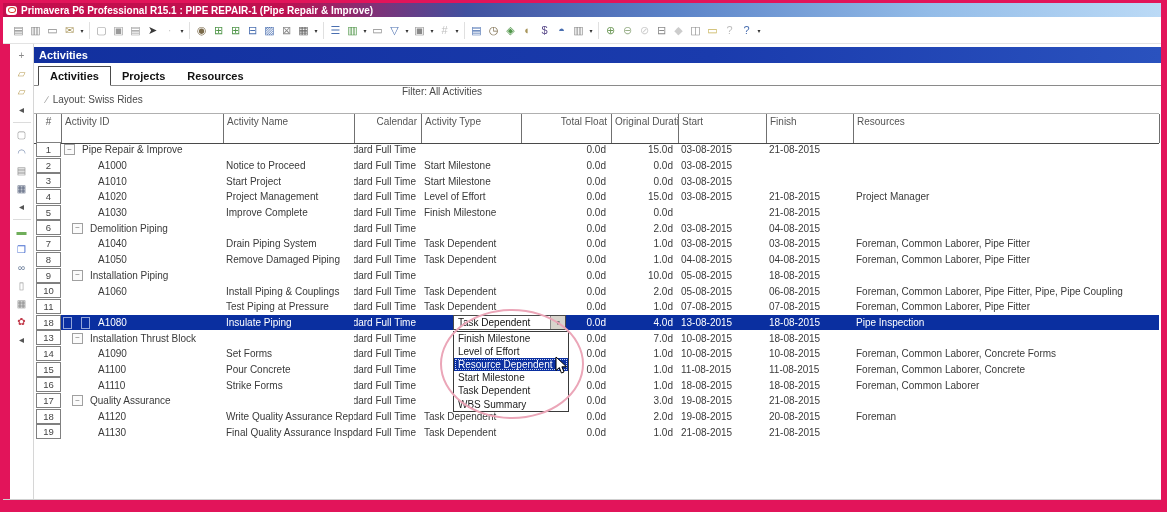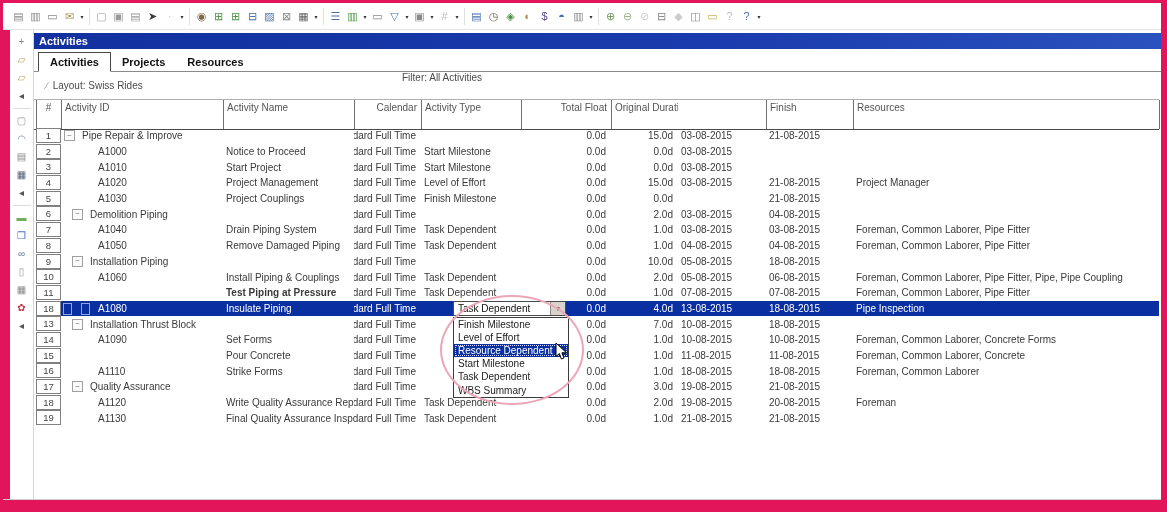--- a/index.html
+++ b/index.html
@@ -76,20 +76,26 @@
   .ellipse{position:absolute;left:406px;top:196px;width:140px;height:106px;border:2px solid #EBA6B8;
     border-radius:50%;pointer-events:none;}
   .cursor{position:absolute;left:521px;top:243px;pointer-events:none;}
 </style>
 </head>
 <body>
 
 <div class="frame">
   <div class="window">
 
+    <div class="titlebar">
+      <span class="app-icon">
+          <i></i>
+        </span>
+      <span class="title-text">Primavera P6 Professional R15.1 : PIPE REPAIR-1 (Pipe Repair &amp; Improve)</span>
+    </div>
 
 
     <div class="toolbar" id="toolbar">
         <div class="tb-group">
           <span class="tb-icon" style="color: rgb(138, 138, 138);">▤</span>
           <span class="tb-icon" style="color: rgb(138, 138, 138);">▥</span>
           <span class="tb-icon" style="color: rgb(138, 138, 138);">▭</span>
           <span class="tb-icon" style="color: rgb(168, 149, 90);">✉</span>
           <span class="tb-caret">▾</span>
         </div>
@@ -189,20 +195,21 @@
 
         <div class="tablewrap">
           <div class="thead" id="thead">
               <div class="hcell" style="left: 2px; width: 25px; text-align: center; padding-left: 3px; padding-right: 4px;">#</div>
               <div class="hcell" style="left: 27px; width: 162px; text-align: left; padding-left: 3px; padding-right: 4px;">Activity ID</div>
               <div class="hcell" style="left: 189px; width: 131px; text-align: left; padding-left: 3px; padding-right: 4px;">Activity Name</div>
               <div class="hcell" style="left: 320px; width: 67px; text-align: right; padding-left: 3px; padding-right: 4px;">Calendar</div>
               <div class="hcell" style="left: 387px; width: 100px; text-align: left; padding-left: 3px; padding-right: 4px;">Activity Type</div>
               <div class="hcell" style="left: 487px; width: 90px; text-align: right; padding-left: 3px; padding-right: 4px;">Total Float</div>
               <div class="hcell" style="left: 577px; width: 67px; text-align: left; padding-left: 3px; padding-right: 4px;">Original Duration</div>
+              <div class="hcell" style="left: 644px; width: 88px; text-align: left; padding-left: 3px; padding-right: 4px;">Start</div>
               <div class="hcell" style="left: 732px; width: 87px; text-align: left; padding-left: 3px; padding-right: 4px;">Finish</div>
               <div class="hcell" style="left: 819px; width: 306px; text-align: left; padding-left: 3px; padding-right: 4px;">Resources</div>
               <div class="hend"></div>
             </div>
           <div class="tbody" id="tbody">
               <div class="trow">
                 <span class="numcell">1</span>
                 <div class="cell" style="left: 27px; width: 162px; padding-left: 3px;">
                   <span class="cbox">−</span>
                   <span>Pipe Repair &amp; Improve</span>
@@ -256,21 +263,21 @@
                 <div class="cell ar" style="left: 577px; width: 67px;">15.0d</div>
                 <div class="cell" style="left: 644px; width: 88px; padding-left: 3px;">03-08-2015</div>
                 <div class="cell" style="left: 732px; width: 87px; padding-left: 3px;">21-08-2015</div>
                 <div class="cell" style="left: 819px; width: 306px; padding-left: 3px;">Project Manager</div>
               </div>
               <div class="trow">
                 <span class="numcell">5</span>
                 <div class="cell" style="left: 27px; width: 162px; padding-left: 37px;">
                   <span>A1030</span>
                 </div>
-                <div class="cell" style="left: 189px; width: 131px; padding-left: 3px;">Project Couplings</div>
+                <div class="cell" style="left: 189px; width: 131px; padding-left: 3px;">Improve Complete</div>
                 <div class="cell ar" style="left: 320px; width: 67px;">ndard Full Time</div>
                 <div class="cell" style="left: 387px; width: 100px; padding-left: 3px;">Finish Milestone</div>
                 <div class="cell ar" style="left: 487px; width: 90px;">0.0d</div>
                 <div class="cell ar" style="left: 577px; width: 67px;">0.0d</div>
                 <div class="cell" style="left: 644px; width: 88px; padding-left: 3px;"></div>
                 <div class="cell" style="left: 732px; width: 87px; padding-left: 3px;">21-08-2015</div>
                 <div class="cell" style="left: 819px; width: 306px; padding-left: 3px;"></div>
               </div>
               <div class="trow">
                 <span class="numcell">6</span>
@@ -339,21 +346,21 @@
                 <div class="cell ar" style="left: 320px; width: 67px;">ndard Full Time</div>
                 <div class="cell" style="left: 387px; width: 100px; padding-left: 3px;">Task Dependent</div>
                 <div class="cell ar" style="left: 487px; width: 90px;">0.0d</div>
                 <div class="cell ar" style="left: 577px; width: 67px;">2.0d</div>
                 <div class="cell" style="left: 644px; width: 88px; padding-left: 3px;">05-08-2015</div>
                 <div class="cell" style="left: 732px; width: 87px; padding-left: 3px;">06-08-2015</div>
                 <div class="cell" style="left: 819px; width: 306px; padding-left: 3px;">Foreman, Common Laborer, Pipe Fitter, Pipe, Pipe Coupling</div>
               </div>
               <div class="trow">
                 <span class="numcell">11</span>
-                <div class="cell" style="left: 189px; width: 131px; padding-left: 3px; font-weight: bold;">Test Piping at Pressure</div>
+                <div class="cell" style="left: 189px; width: 131px; padding-left: 3px;">Test Piping at Pressure</div>
                 <div class="cell ar" style="left: 320px; width: 67px;">ndard Full Time</div>
                 <div class="cell" style="left: 387px; width: 100px; padding-left: 3px;">Task Dependent</div>
                 <div class="cell ar" style="left: 487px; width: 90px;">0.0d</div>
                 <div class="cell ar" style="left: 577px; width: 67px;">1.0d</div>
                 <div class="cell" style="left: 644px; width: 88px; padding-left: 3px;">07-08-2015</div>
                 <div class="cell" style="left: 732px; width: 87px; padding-left: 3px;">07-08-2015</div>
                 <div class="cell" style="left: 819px; width: 306px; padding-left: 3px;">Foreman, Common Laborer, Pipe Fitter</div>
               </div>
               <div class="trow sel">
                 <span class="numcell">18</span>
@@ -393,20 +400,23 @@
                 <div class="cell ar" style="left: 320px; width: 67px;">ndard Full Time</div>
                 <div class="cell" style="left: 387px; width: 100px; padding-left: 3px;"></div>
                 <div class="cell ar" style="left: 487px; width: 90px;">0.0d</div>
                 <div class="cell ar" style="left: 577px; width: 67px;">1.0d</div>
                 <div class="cell" style="left: 644px; width: 88px; padding-left: 3px;">10-08-2015</div>
                 <div class="cell" style="left: 732px; width: 87px; padding-left: 3px;">10-08-2015</div>
                 <div class="cell" style="left: 819px; width: 306px; padding-left: 3px;">Foreman, Common Laborer, Concrete Forms</div>
               </div>
               <div class="trow">
                 <span class="numcell">15</span>
+                <div class="cell" style="left: 27px; width: 162px; padding-left: 37px;">
+                  <span>A1100</span>
+                </div>
                 <div class="cell" style="left: 189px; width: 131px; padding-left: 3px;">Pour Concrete</div>
                 <div class="cell ar" style="left: 320px; width: 67px;">ndard Full Time</div>
                 <div class="cell" style="left: 387px; width: 100px; padding-left: 3px;"></div>
                 <div class="cell ar" style="left: 487px; width: 90px;">0.0d</div>
                 <div class="cell ar" style="left: 577px; width: 67px;">1.0d</div>
                 <div class="cell" style="left: 644px; width: 88px; padding-left: 3px;">11-08-2015</div>
                 <div class="cell" style="left: 732px; width: 87px; padding-left: 3px;">11-08-2015</div>
                 <div class="cell" style="left: 819px; width: 306px; padding-left: 3px;">Foreman, Common Laborer, Concrete</div>
               </div>
               <div class="trow">

